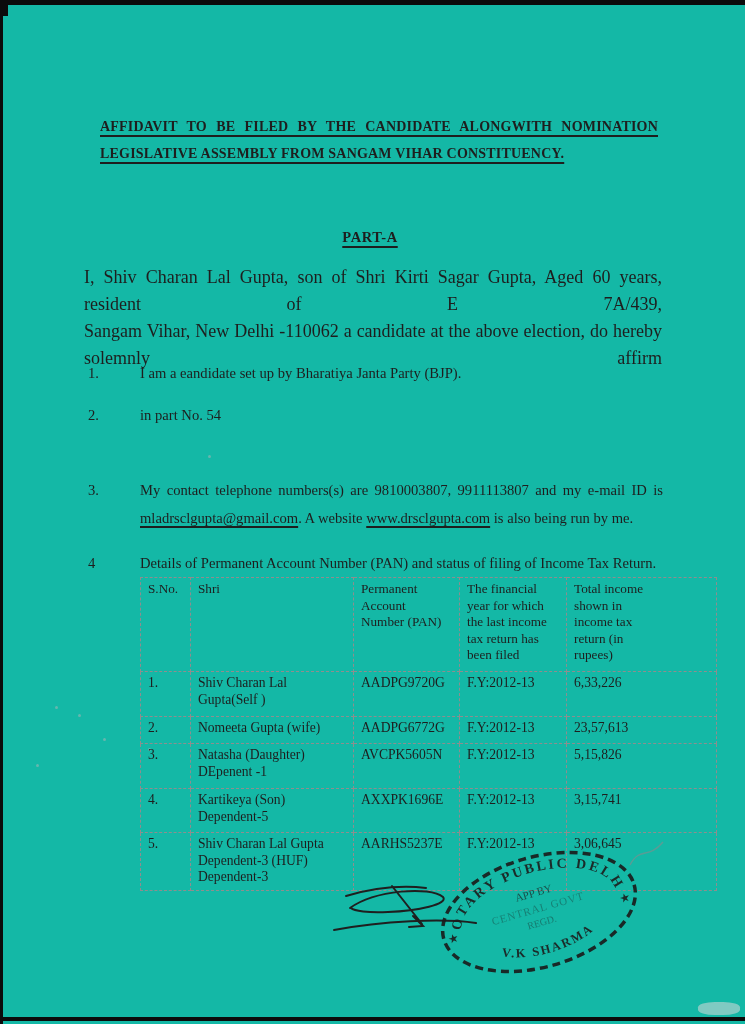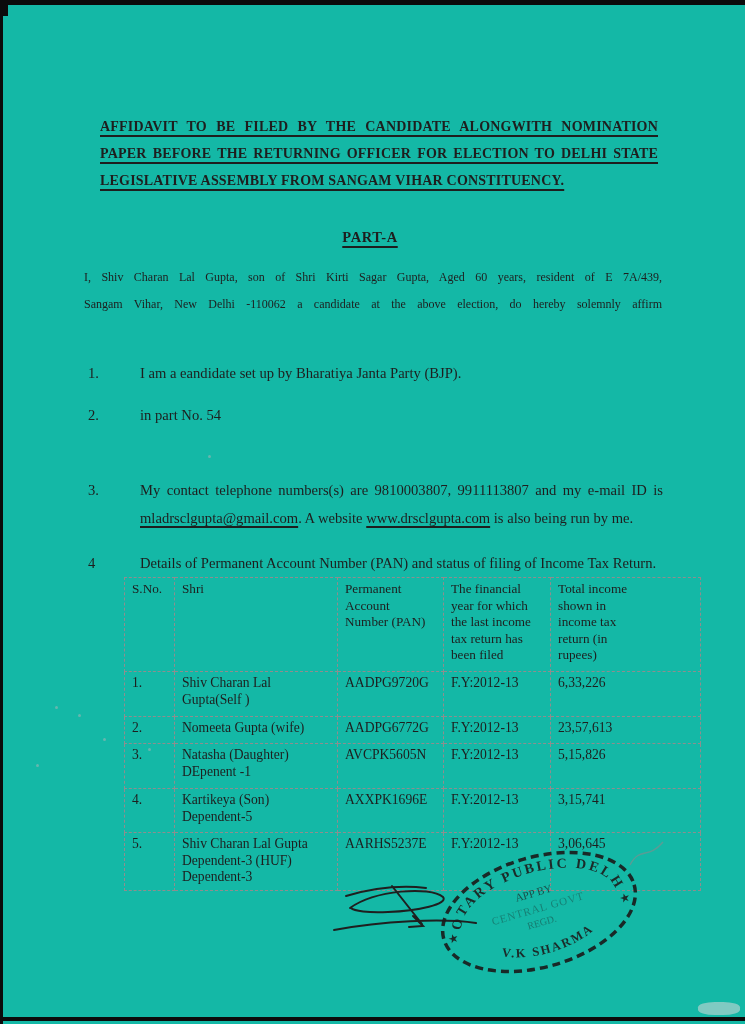--- a/index.html
+++ b/index.html
@@ -15,28 +15,28 @@
            font-weight:bold; font-size:14px; line-height:27px; letter-spacing:0.2px; }
   .j { text-align:justify; text-align-last:justify; }
   .u { text-decoration:underline; text-decoration-thickness:1.5px; text-underline-offset:3px; }
   .title .u { text-decoration-thickness:1.9px; text-underline-offset:4px; }
 
   .part { position:absolute; left:80px; top:229px; width:580px; text-align:center;
           font-weight:bold; font-size:14.5px; letter-spacing:0.6px; }
   .part .u { text-decoration-thickness:1.8px; text-underline-offset:4px;text-align:center; }
 
   .intro { position:absolute; left:84px; top:264px; width:578px;
-           font-size:12px; line-height:27px; }
+           font-size:18px; line-height:27px; }
 
   .item { position:absolute; left:88px; width:575px; display:flex;
           font-size:14.6px; line-height:28px; }
   .item .num { flex:0 0 52px; }
   .item .body { flex:1; }
 
-  .pan-table { position:absolute; left:124px; top:577px; width:576px;
+  .pan-table { position:absolute; left:140px; top:577px; width:576px;
                border-collapse:collapse; table-layout:fixed; }
   .pan-table th, .pan-table td {
     border:1px dashed #8e8e8e; vertical-align:top; text-align:left;
     font-weight:normal; padding:3px 7px; }
   .pan-table th { font-size:13.2px; line-height:16.5px; }
   .pan-table td { font-size:13.6px; line-height:16.5px; }
   .pre { white-space:pre-line; }
   .pan-table thead tr { height:94px; }
   .pan-table tbody tr:nth-child(1) { height:45px; }
   .pan-table tbody tr:nth-child(2) { height:27px; }
@@ -61,21 +61,20 @@
 
   <div class="speck" style="left:55px;top:706px;"></div>
   <div class="speck" style="left:78px;top:714px;"></div>
   <div class="speck" style="left:148px;top:748px;"></div>
   <div class="speck" style="left:36px;top:764px;"></div>
   <div class="speck" style="left:103px;top:738px;"></div>
   <div class="speck" style="left:208px;top:455px;"></div>
 
   <div class="title">
     <div class="j"><span class="u">AFFIDAVIT TO BE FILED BY THE CANDIDATE ALONGWITH NOMINATION</span></div>
-    <div class="j"><span class="u">PAPER BEFORE THE RETURNING OFFICER FOR ELECTION TO DELHI STATE</span></div>
     <div><span class="u">LEGISLATIVE ASSEMBLY FROM SANGAM VIHAR CONSTITUENCY.</span></div>
   </div>
 
   <div class="part"><span class="u">PART-A</span></div>
 
   <div class="intro">
     <div class="j">I, Shiv Charan Lal Gupta, son of Shri Kirti Sagar Gupta, Aged 60 years, resident of E 7A/439,</div>
     <div class="j">Sangam Vihar, New Delhi -110062 a candidate at the above election, do hereby solemnly affirm</div>
   </div>
 

